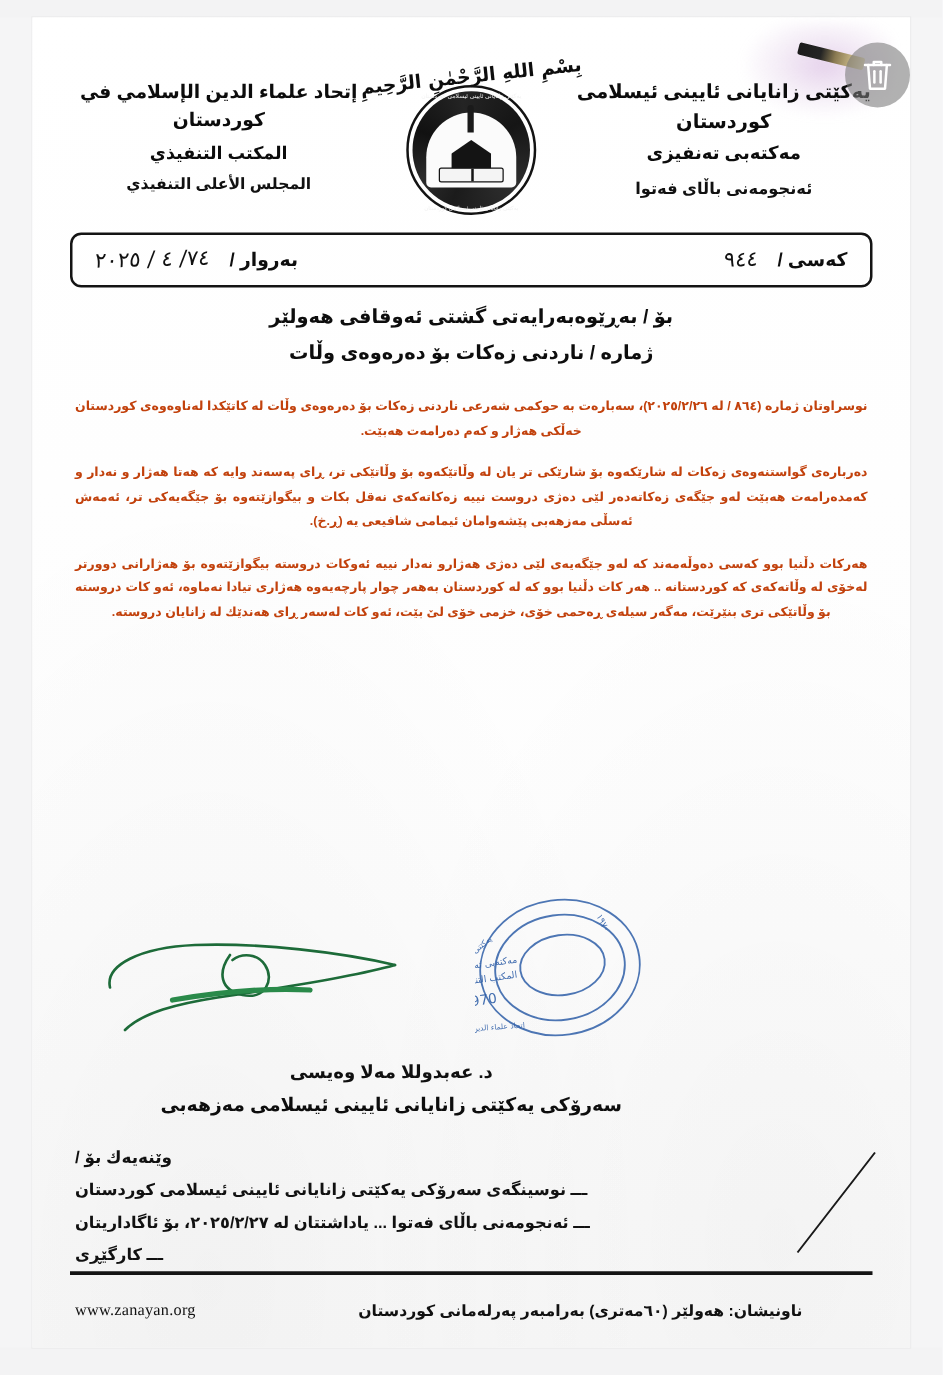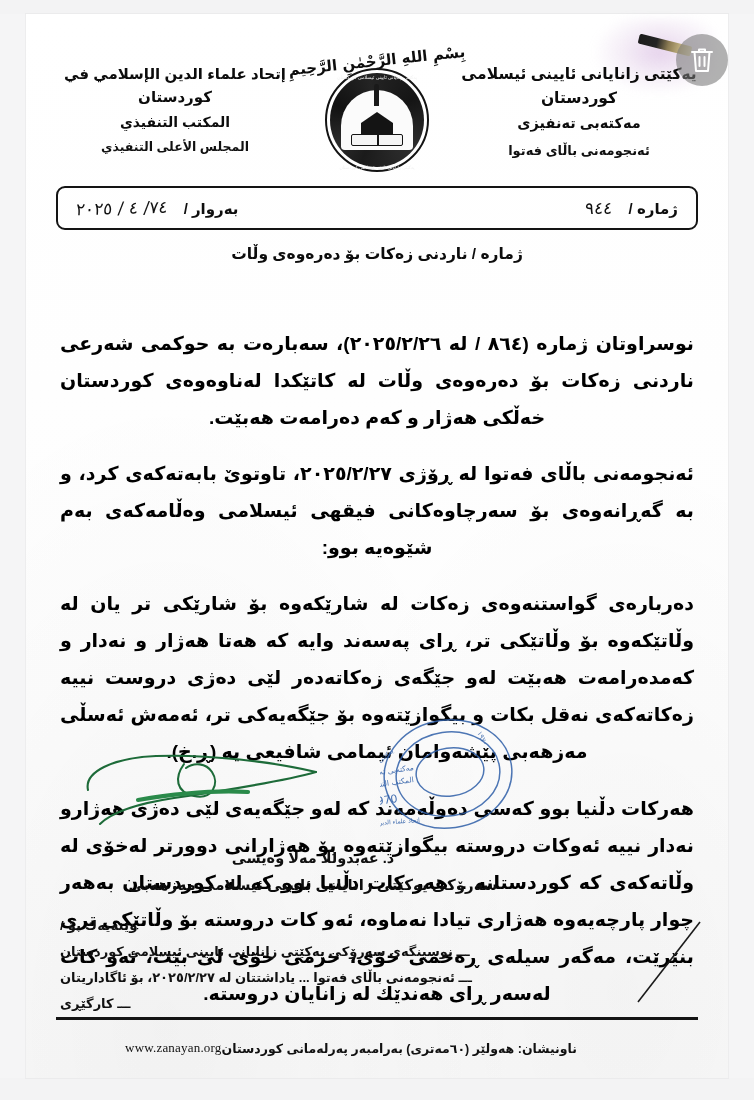--- a/index.html
+++ b/index.html
@@ -178,23 +178,23 @@
     line-height: 1.85;
   }
 
   
   .body {
     position:absolute;
     left: 34px; right: 34px; top: 292px;
     direction: rtl;
   }
   .para {
-    font-size: 19px;
+    font-size: 10px;
     font-weight: bold;
-    color: #000000;
+    color: #c2410c;
     line-height: 1.95;
     text-align: justify;
     text-align-last: center;
     margin-bottom: 14px;
     letter-spacing: -0.1px;
   }
   .para.gap-lg { margin-bottom: 16px; }
 
   
   .sigarea {
@@ -244,21 +244,21 @@
     pointer-events:none;
   }
 
   
   .footrule {
     position:absolute; left:30px; right:30px; bottom: 58px;
     height: 3px; background:#141414;
   }
   .footer {
     position:absolute; left:34px; right:34px; bottom: 22px;
-    display:flex; align-items:center; justify-content:center;
+    display:flex; align-items:center; justify-content:space-between;
     direction: ltr;
   }
   .foot-url {
     font-family: "Liberation Serif", "DejaVu Serif", serif;
     font-size: 13px; color:#111; letter-spacing:0.2px;
   }
   .foot-addr {
     direction: rtl;
     font-size: 12.5px; font-weight:bold; color:#111;
     margin-right: 52px;
@@ -323,36 +323,36 @@
 
       <div class="hdr-col ar">
         <div class="l1">إتحاد علماء الدين الإسلامي في كوردستان</div>
         <div class="l2">المكتب التنفيذي</div>
         <div class="l3">المجلس الأعلى التنفيذي</div>
       </div>
     </div>
 
     <div class="refbox">
       <div class="ref-side ref-right">
-        <span>ژماره /</span>
+        <span>کەسی /</span>
         <span class="ref-hand">٩٤٤</span>
       </div>
       <div class="ref-side ref-left">
         <span>بەروار /</span>
         <span class="ref-hand">٧٤/ ٤ / ٢٠٢٥</span>
       </div>
     </div>
 
     <div class="titles">
+      <div class="t">بۆ / بەڕێوەبەرایەتی گشتی ئەوقافی هەولێر</div>
       <div class="t">ژماره / ناردنی زەکات بۆ دەرەوەی وڵات</div>
     </div>
 
     <div class="body">
       <p class="para">نوسراوتان ژمارە (٨٦٤ / لە ٢٠٢٥/٢/٢٦)، سەبارەت بە حوکمی شەرعی ناردنی زەکات بۆ دەرەوەی وڵات لە کاتێکدا لەناوەوەی کوردستان خەڵکی هەژار و کەم دەرامەت هەبێت.</p>
-      <p class="para">ئەنجومەنی باڵای فەتوا لە ڕۆژی ٢٠٢٥/٢/٢٧، تاوتوێ بابەتەکەی کرد، و بە گەڕانەوەی بۆ سەرچاوەکانی فیقهی ئیسلامی وەڵامەکەی بەم شێوەیە بوو:</p>
       <p class="para">دەربارەی گواستنەوەی زەکات لە شارێکەوە بۆ شارێکی تر یان لە وڵاتێکەوە بۆ وڵاتێکی تر، ڕای پەسەند وایە کە هەتا هەژار و نەدار و کەمدەرامەت هەبێت لەو جێگەی زەکاتەدەر لێی دەژی دروست نییە زەکاتەکەی نەقل بکات و بیگوازێتەوە بۆ جێگەیەکی تر، ئەمەش ئەسڵی مەزهەبی پێشەوامان ئیمامی شافیعی یە (ڕ.خ).</p>
       <p class="para gap-lg">هەرکات دڵنیا بوو کەسی دەوڵەمەند کە لەو جێگەیەی لێی دەژی هەژارو نەدار نییە ئەوکات دروستە بیگوازێتەوە بۆ هەژارانی دوورتر لەخۆی لە وڵاتەکەی کە کوردستانە .. هەر کات دڵنیا بوو کە لە کوردستان بەهەر چوار پارچەیەوە هەژاری تیادا نەماوە، ئەو کات دروستە بۆ وڵاتێکی تری بنێرێت، مەگەر سیلەی ڕەحمی خۆی، خزمی خۆی لێ بێت، ئەو کات لەسەر ڕای هەندێك لە زانایان دروستە.</p>
     </div>
 
     <div class="sigarea">
 
       <svg class="sig-scribble" viewBox="0 0 330 108">
         <g fill="none" stroke="#1d6b39" stroke-width="2.1" stroke-linecap="round">
           <path d="M10 62 C 6 44, 34 30, 78 28 C 130 26, 196 34, 238 44"></path>
           <path d="M238 44 C 210 52, 150 62, 96 70 C 64 75, 36 82, 22 96"></path>

